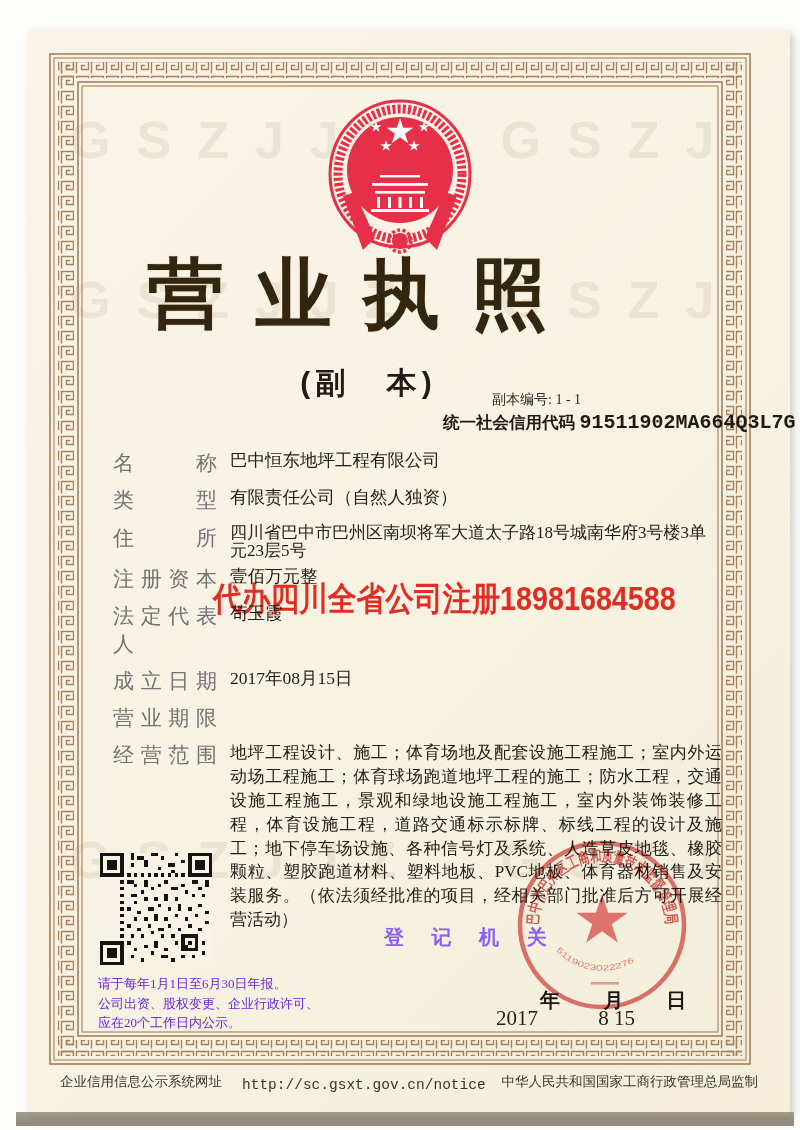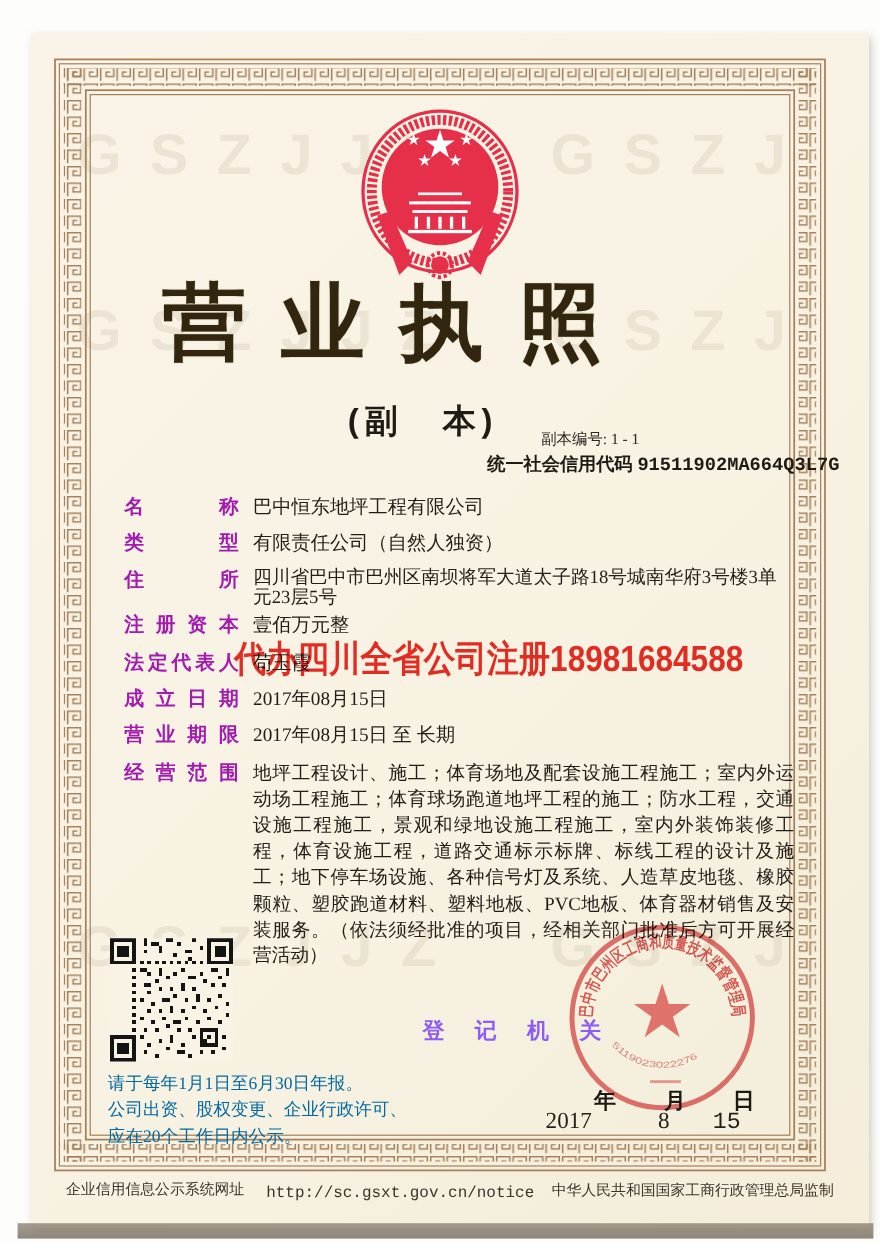--- a/index.html
+++ b/index.html
@@ -11,53 +11,53 @@
   .scan-band{position:absolute;left:16px;top:1112px;width:778px;height:14px;
          background:linear-gradient(#958b7c,#7c7365);opacity:.85;}
   svg{display:block}
   .frame{position:absolute;left:0;top:0;}
   .wm{position:absolute;left:70px;width:665px;white-space:nowrap;overflow:hidden;
       font-weight:900;font-size:52px;letter-spacing:26px;color:rgba(158,148,116,.15);}
   .emblem{position:absolute;left:325px;top:96px;}
   .title{position:absolute;left:0;top:256px;width:695px;text-align:center;
          font-size:76px;font-weight:900;color:#32260f;letter-spacing:.42em;
          text-indent:.42em;line-height:1;text-shadow:0 0 1px rgba(90,70,20,.5);}
-  .subtitle{position:absolute;left:16px;top:363px;width:732px;text-align:center;
+  .subtitle{position:absolute;left:0;top:363px;width:732px;text-align:center;
          font-size:30px;font-weight:800;color:#1e1a14;letter-spacing:.18em;text-indent:.18em;}
   .copynum{position:absolute;left:492px;top:391px;font-size:14px;color:#2a2620;
          font-family:"Liberation Serif","DejaVu Serif",serif;}
   .credit{position:absolute;left:443px;top:411px;color:#1e1a14;}
   .credit .lbl{font-size:16.5px;font-weight:800;text-align:right;}
-  .credit .val{font-size:17px;font-family:"Liberation Mono","DejaVu Sans Mono",monospace;
+  .credit .val{font-size:20px;font-family:"Liberation Mono","DejaVu Sans Mono",monospace;
          font-weight:700;letter-spacing:0;}
   .fields{position:absolute;left:113px;top:449px;width:609px;color:#211d17;}
   .frow{display:flex;margin-bottom:10px;}
-  .f-label{width:104px;flex:0 0 104px;font-size:18px;font-weight:700;
-         text-align:justify;text-align-last:justify;line-height:1.3;color:#a21caf;}
+  .f-label{width:104px;flex:0 0 104px;font-size:21px;font-weight:400;
+         text-align:justify;text-align-last:justify;line-height:1.3;color:#737373;}
   .f-value{flex:1;margin-left:13px;font-size:17.5px;line-height:1.3;
          font-family:"Liberation Serif","DejaVu Serif",serif;}
   .frow.addr .f-value{font-size:17px;line-height:1.1;}
   .frow.addr{margin-bottom:4px;}
   .frow.scope .f-value{font-size:17px;line-height:1.4;text-align:justify;}
   .ad{position:absolute;left:213px;top:577px;font-size:33px;font-weight:800;
       color:#e8170e;white-space:nowrap;transform:scaleX(.87);transform-origin:left center;
       mix-blend-mode:multiply;opacity:.9;letter-spacing:0;}
   .qr{position:absolute;left:100px;top:853px;}
-  .notice{position:absolute;left:98px;top:974px;font-size:16px;line-height:1.5;
-      color:#0369a1;font-family:"Liberation Serif","DejaVu Serif",serif;}
+  .notice{position:absolute;left:98px;top:974px;font-size:13px;line-height:1.5;
+      color:#6d28d9;font-family:"Liberation Serif","DejaVu Serif",serif;}
   .reg-label{position:absolute;left:384px;top:924px;font-size:20px;font-weight:800;
       color:#8b5cf6;letter-spacing:.55em;white-space:nowrap;}
   .seal{position:absolute;left:505px;top:822px;mix-blend-mode:multiply;}
   .date-labels{position:absolute;left:540px;top:987px;font-size:20px;font-weight:800;
       color:#1c1812;white-space:nowrap;}
   .date-labels span{display:inline-block;}
   .dl-m{margin-left:38px;} .dl-d{margin-left:37px;}
   .date-nums{position:absolute;left:496px;top:1006px;font-size:21px;color:#262118;
       font-family:"Liberation Serif","DejaVu Serif",serif;white-space:nowrap;}
-  .dn-m{margin-left:55px;} .dn-d{margin-left:34px;font-family:Liberation Mono, monospace;}
+  .dn-m{margin-left:55px;} .dn-d{}
   .footer-left{position:absolute;left:60px;top:1072px;white-space:nowrap;color:#3a352c;}
   .footer-left .lbl{font-size:13.5px;font-family:"Liberation Serif","DejaVu Serif",serif;}
   .footer-left .url{font-size:14.5px;font-family:"Liberation Mono","DejaVu Sans Mono",monospace;
       position:relative;top:3px;margin-left:20px;}
   .footer-right{position:absolute;right:42px;top:1073px;font-size:13.5px;color:#3a352c;
       font-family:"Liberation Serif","DejaVu Serif",serif;}
 </style>
 </head>
 <body>
 
@@ -145,21 +145,20 @@
     <div class="frow">
       <div class="f-label">法定代表人</div>
       <div class="f-value">苟玉霞</div>
     </div>
     <div class="frow">
       <div class="f-label">成立日期</div>
       <div class="f-value">2017年08月15日</div>
     </div>
     <div class="frow">
       <div class="f-label">营业期限</div>
-      <div class="f-value">2017年08月15日  至  长期</div>
     </div>
     <div class="frow scope">
       <div class="f-label">经营范围</div>
       <div class="f-value">地坪工程设计、施工；体育场地及配套设施工程施工；室内外运动场工程施工；体育球场跑道地坪工程的施工；防水工程，交通设施工程施工，景观和绿地设施工程施工，室内外装饰装修工程，体育设施工程，道路交通标示标牌、标线工程的设计及施工；地下停车场设施、各种信号灯及系统、人造草皮地毯、橡胶颗粒、塑胶跑道材料、塑料地板、PVC地板、体育器材销售及安装服务。（依法须经批准的项目，经相关部门批准后方可开展经营活动）</div>
     </div>
   </div>
 
   <div class="ad">代办四川全省公司注册18981684588</div>
 
   <svg class="qr" width="112" height="112" viewBox="0 0 33 33" shape-rendering="crispEdges">

